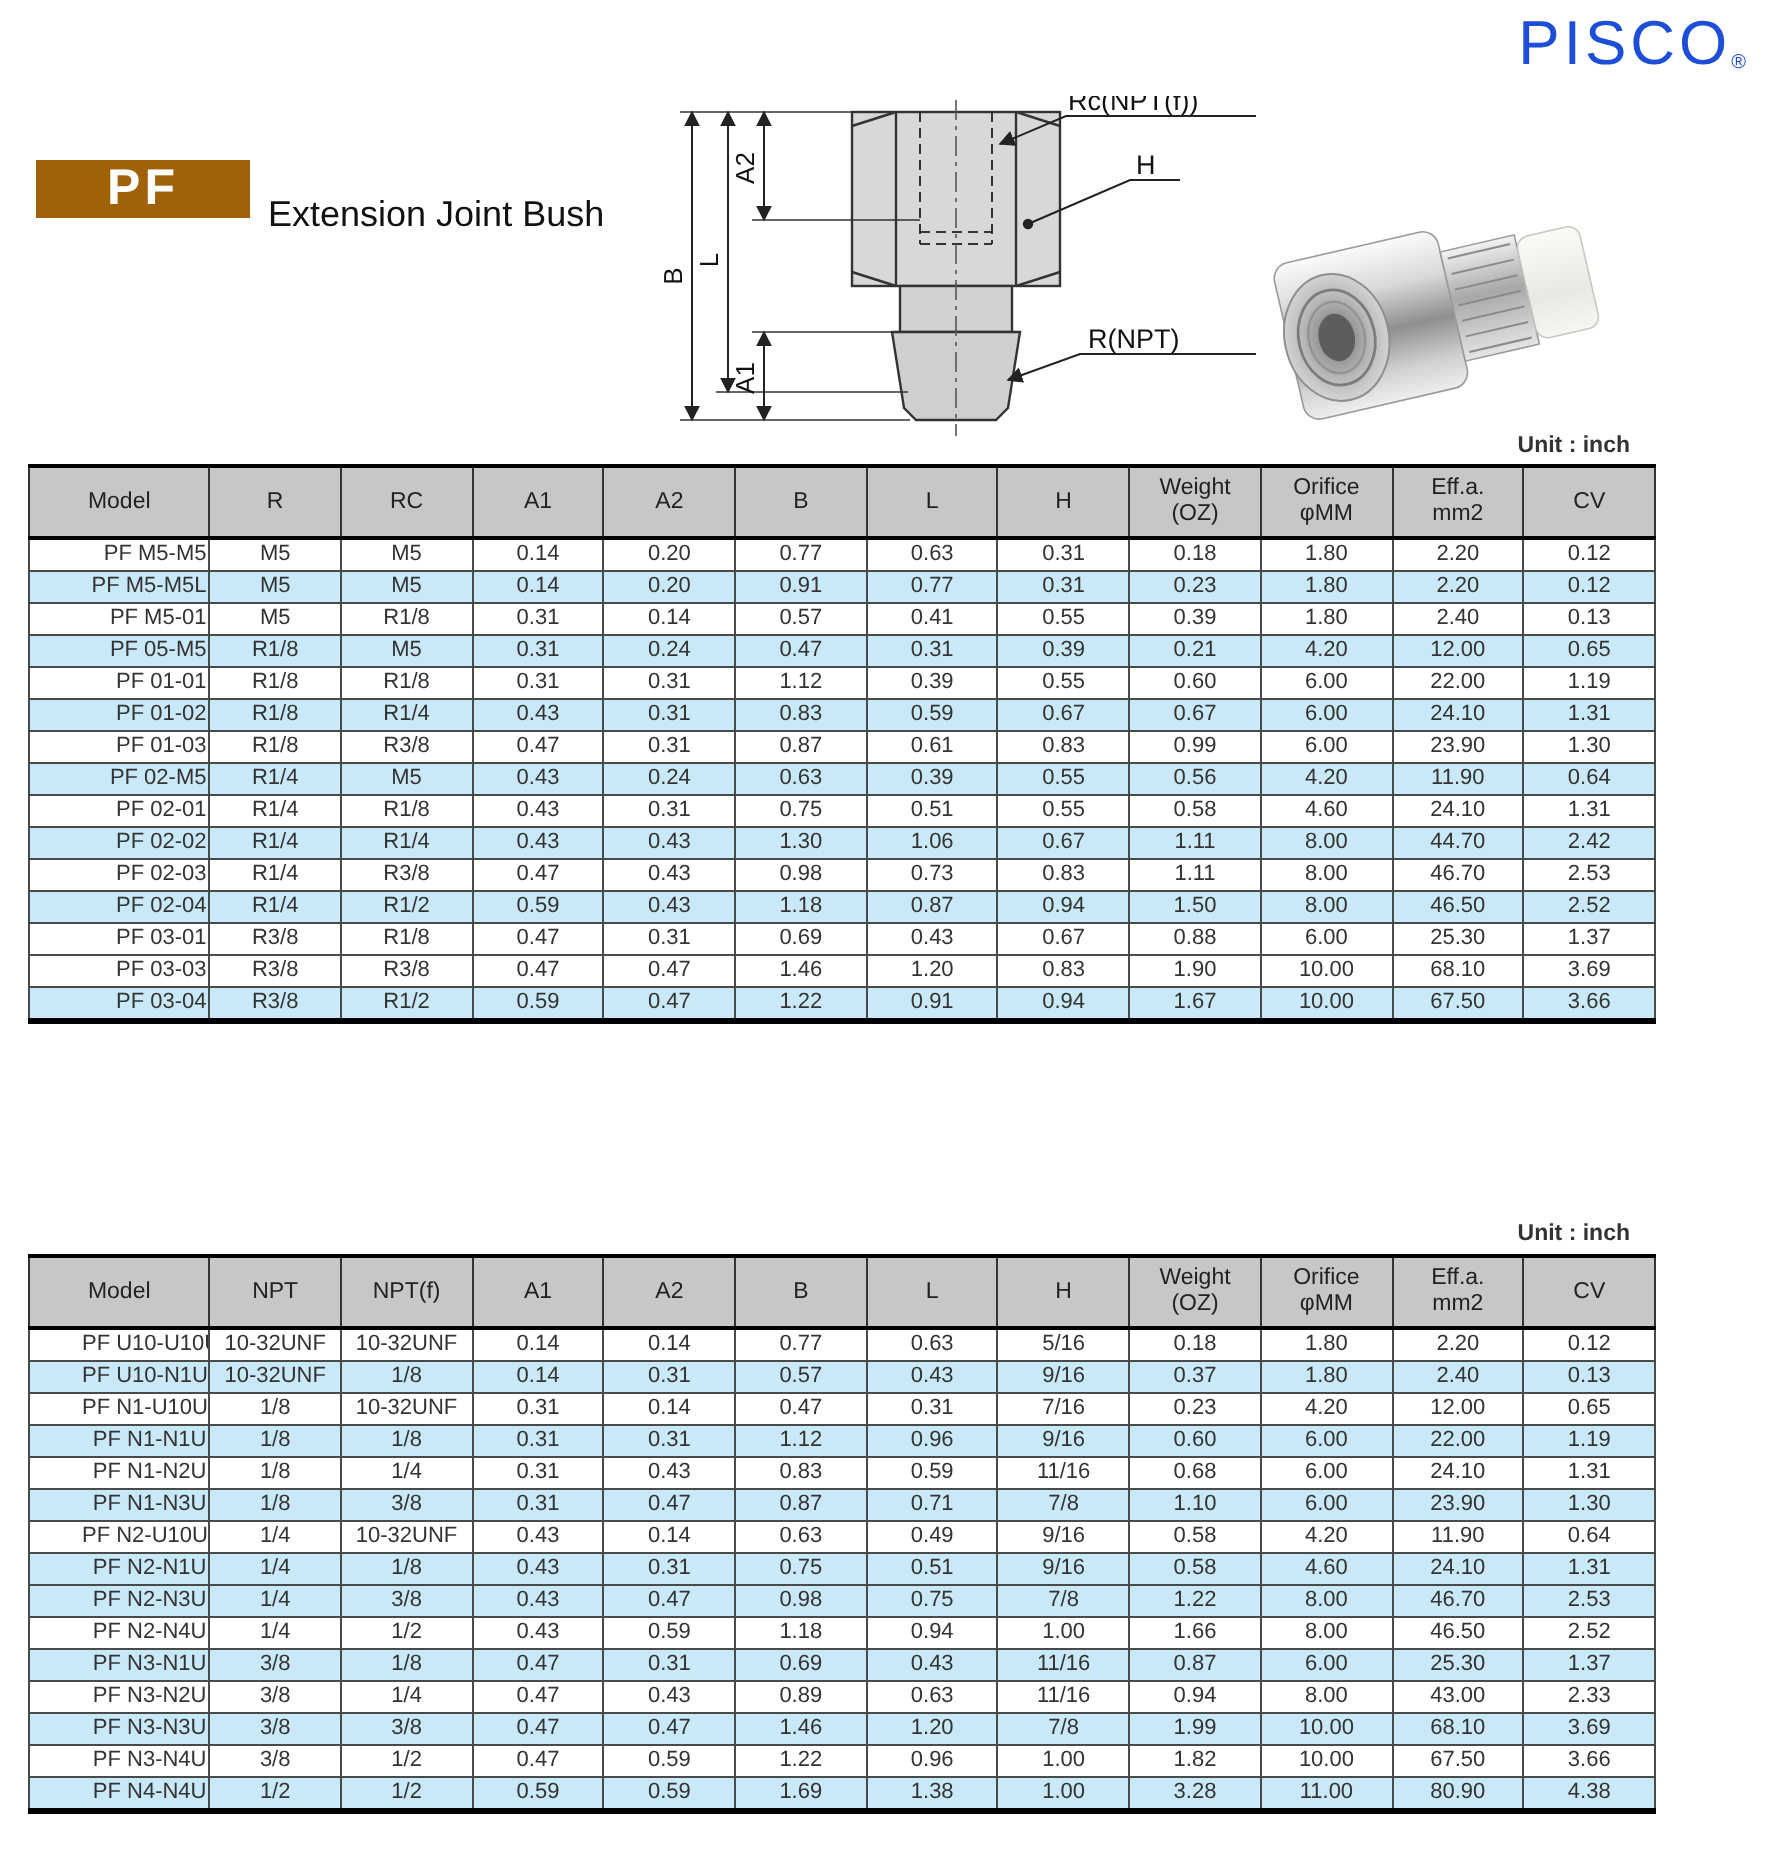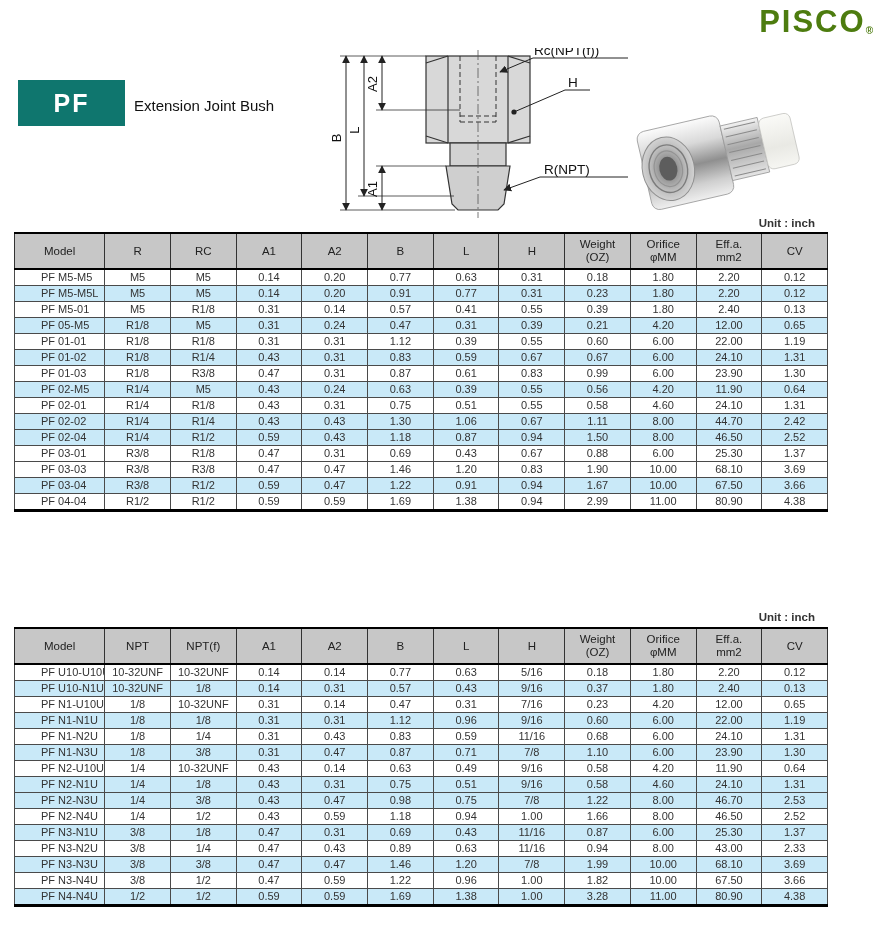--- a/index.html
+++ b/index.html
@@ -1,28 +1,28 @@
 <!DOCTYPE html>
 <html><head>
 <meta charset="utf-8">
 <style>
   html,body{margin:0;padding:0;background:#fff;}
   .page{position:relative;width:887px;height:937px;background:#fff;overflow:hidden;
         font-family:"Liberation Sans","DejaVu Sans",sans-serif;color:#222;}
 
   
-  .logo{position:absolute;top:6px;right:14px;color:#4d7c0f;font-weight:bold;
+  .logo{position:absolute;top:6px;right:14px;color:#1d4ed8;font-weight:normal;
         font-size:31px;letter-spacing:2px;line-height:1;}
   .logo .reg{font-size:10px;letter-spacing:0;vertical-align:baseline;position:relative;top:2px;}
 
   
-  .pf-box{position:absolute;left:18px;top:80px;width:107px;height:46px;background:#0f766e;
+  .pf-box{position:absolute;left:18px;top:80px;width:107px;height:29px;background:#a16207;
           display:flex;align-items:center;justify-content:center;}
   .pf-box span{color:#fff;font-weight:bold;font-size:25px;letter-spacing:2px;}
-  .series-title{position:absolute;left:134px;top:97px;font-size:15px;color:#111;}
+  .series-title{position:absolute;left:134px;top:97px;font-size:18px;color:#111;}
 
   
   .diagram{position:absolute;left:328px;top:48px;}
   .photo{position:absolute;left:628px;top:86px;}
 
   
   .unit-note{position:absolute;right:72px;font-size:11.5px;color:#333;font-weight:bold;}
   .unit-note.u1{top:217px;}
   .unit-note.u2{top:611px;}
 
@@ -31,21 +31,21 @@
   .tbl-wrap.t1{top:232px;}
   .tbl-wrap.t2{top:627px;}
   table{width:100%;border-collapse:collapse;table-layout:fixed;
         border-top:2px solid #000;border-left:1.5px solid #000;border-right:1.5px solid #000;
         border-bottom:3px solid #000;}
   th{background:#C7C7C7;font-weight:normal;font-size:11.5px;color:#222;
      border:1px solid #333;border-bottom:2px solid #000;height:34px;line-height:13px;
      text-align:center;padding:0 1px;}
   td{border:1px solid #4a4a4a;font-size:11px;color:#333;text-align:center;
      height:15px;line-height:13px;padding:0 1px;white-space:nowrap;overflow:hidden;}
-  td.model{text-align:left;padding-left:26px;}
+  td.model{text-align:right;padding-left:26px;}
   tr.alt td{background:#C9E9F8;}
   col.c-model{width:11.1%;}
 </style>
 </head>
 <body>
 
 <div class="page">
 
   <div class="logo"><span>PISCO</span><span class="reg">®</span></div>
 
@@ -332,20 +332,34 @@
             <td>0.43</td>
             <td>0.43</td>
             <td>1.30</td>
             <td>1.06</td>
             <td>0.67</td>
             <td>1.11</td>
             <td>8.00</td>
             <td>44.70</td>
             <td>2.42</td>
           </tr>
+          <tr>
+            <td class="model">PF 02-03</td>
+            <td>R1/4</td>
+            <td>R3/8</td>
+            <td>0.47</td>
+            <td>0.43</td>
+            <td>0.98</td>
+            <td>0.73</td>
+            <td>0.83</td>
+            <td>1.11</td>
+            <td>8.00</td>
+            <td>46.70</td>
+            <td>2.53</td>
+          </tr>
           <tr class="alt">
             <td class="model">PF 02-04</td>
             <td>R1/4</td>
             <td>R1/2</td>
             <td>0.59</td>
             <td>0.43</td>
             <td>1.18</td>
             <td>0.87</td>
             <td>0.94</td>
             <td>1.50</td>
@@ -387,34 +401,20 @@
             <td>R1/2</td>
             <td>0.59</td>
             <td>0.47</td>
             <td>1.22</td>
             <td>0.91</td>
             <td>0.94</td>
             <td>1.67</td>
             <td>10.00</td>
             <td>67.50</td>
             <td>3.66</td>
-          </tr>
-          <tr>
-            <td class="model">PF 04-04</td>
-            <td>R1/2</td>
-            <td>R1/2</td>
-            <td>0.59</td>
-            <td>0.59</td>
-            <td>1.69</td>
-            <td>1.38</td>
-            <td>0.94</td>
-            <td>2.99</td>
-            <td>11.00</td>
-            <td>80.90</td>
-            <td>4.38</td>
           </tr>
         </tbody>
     </table>
   </div>
 
   <div class="tbl-wrap t2">
     <table>
       <colgroup>
           <col class="c-model">
           <col>

